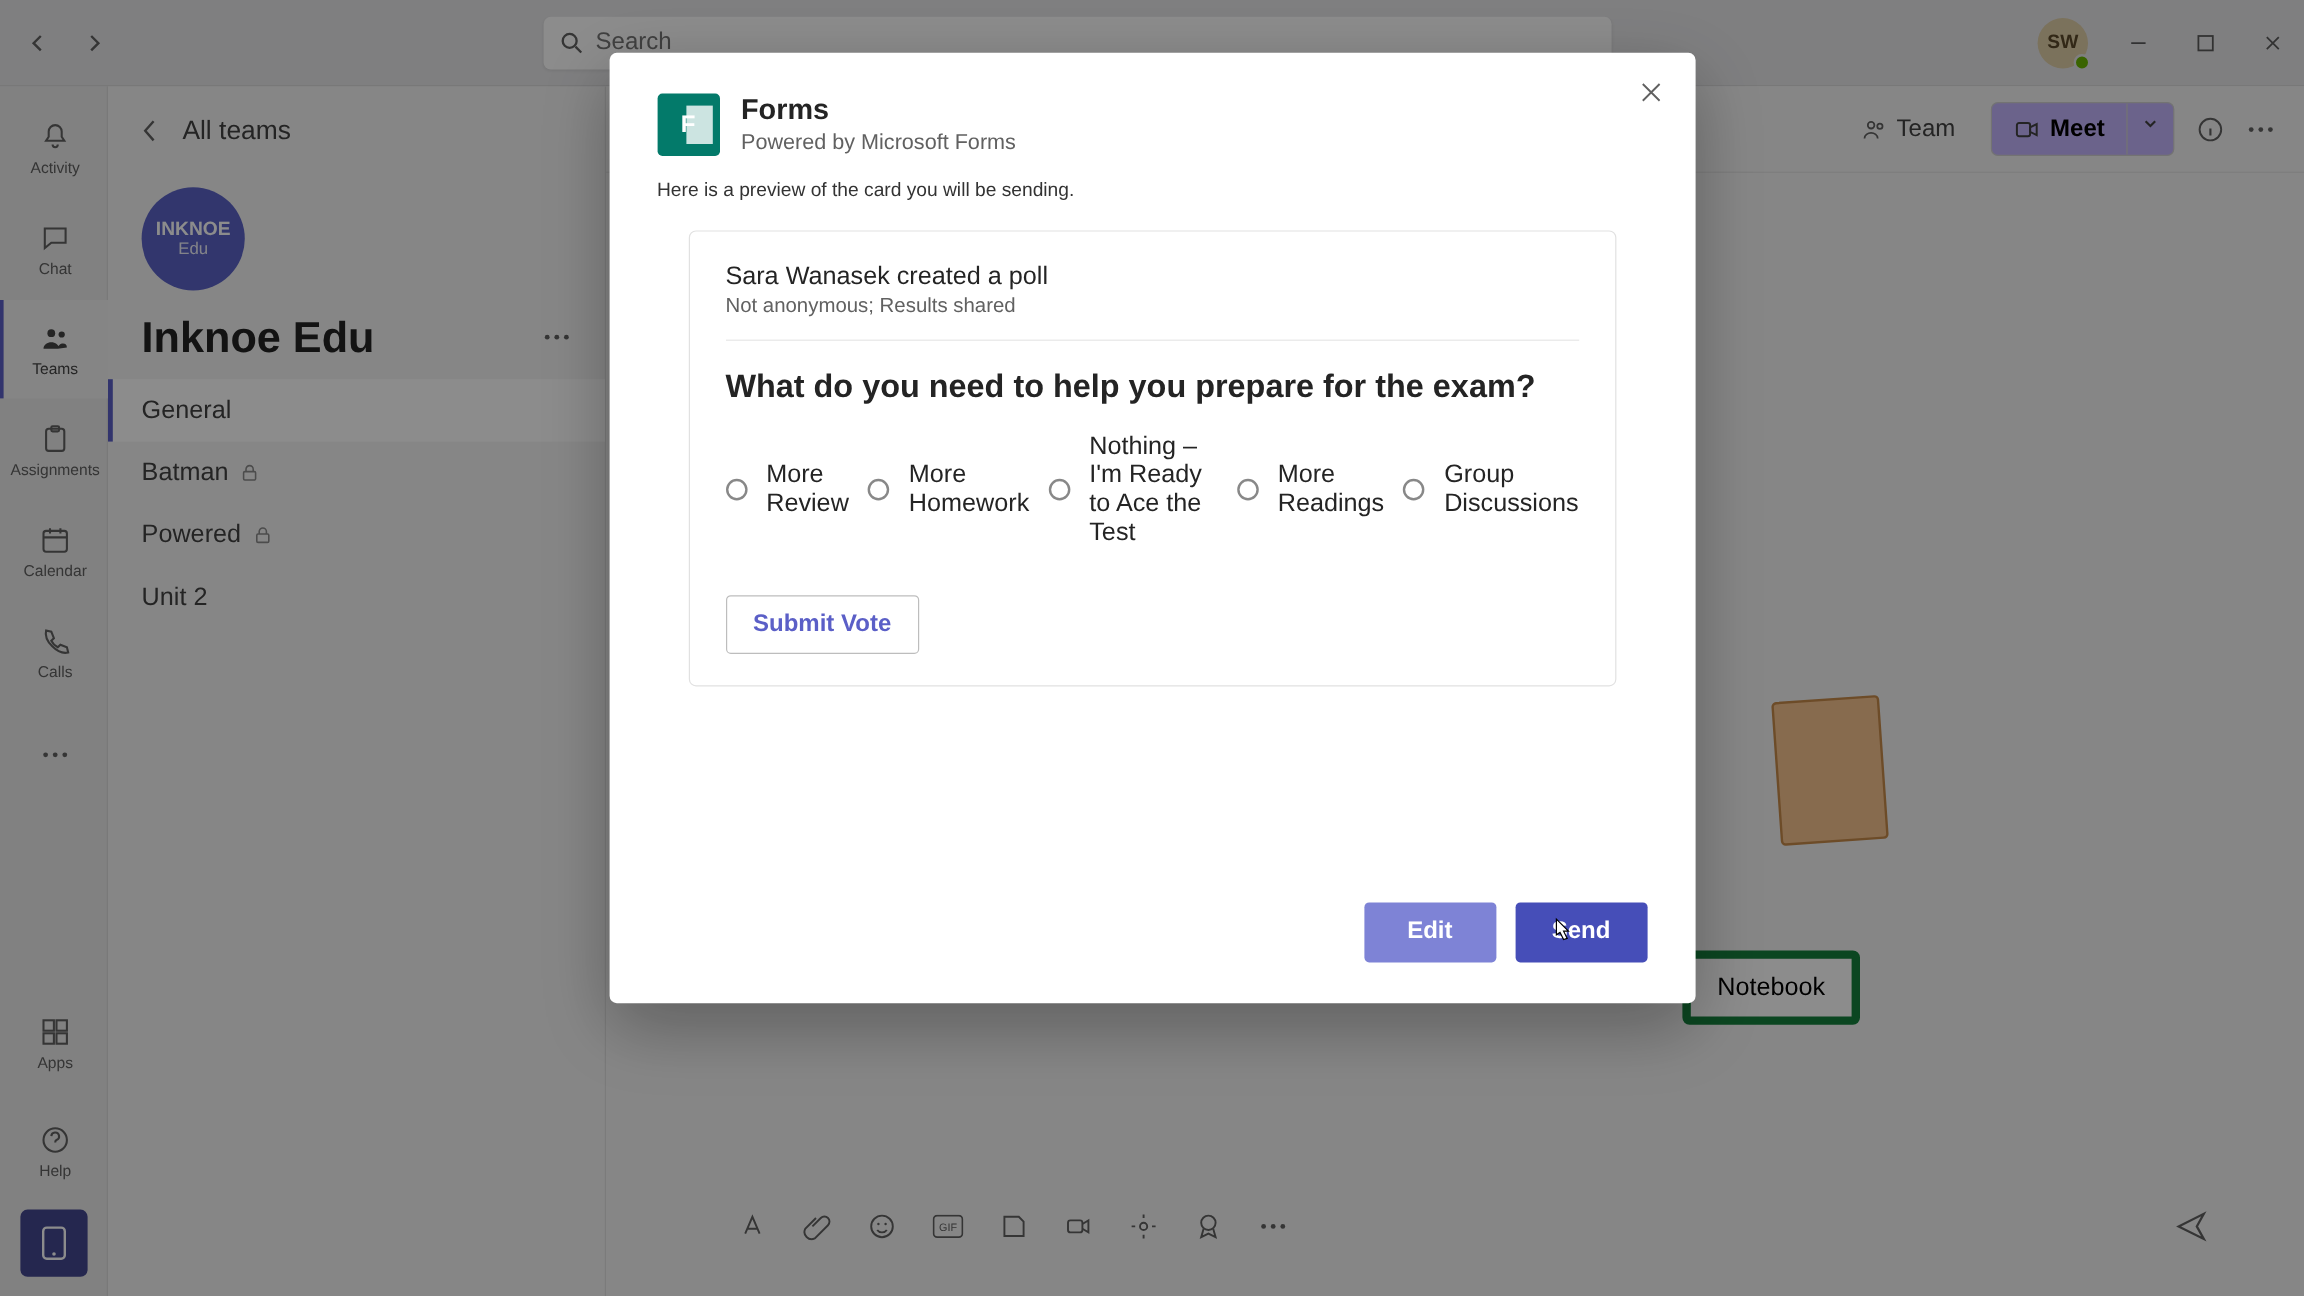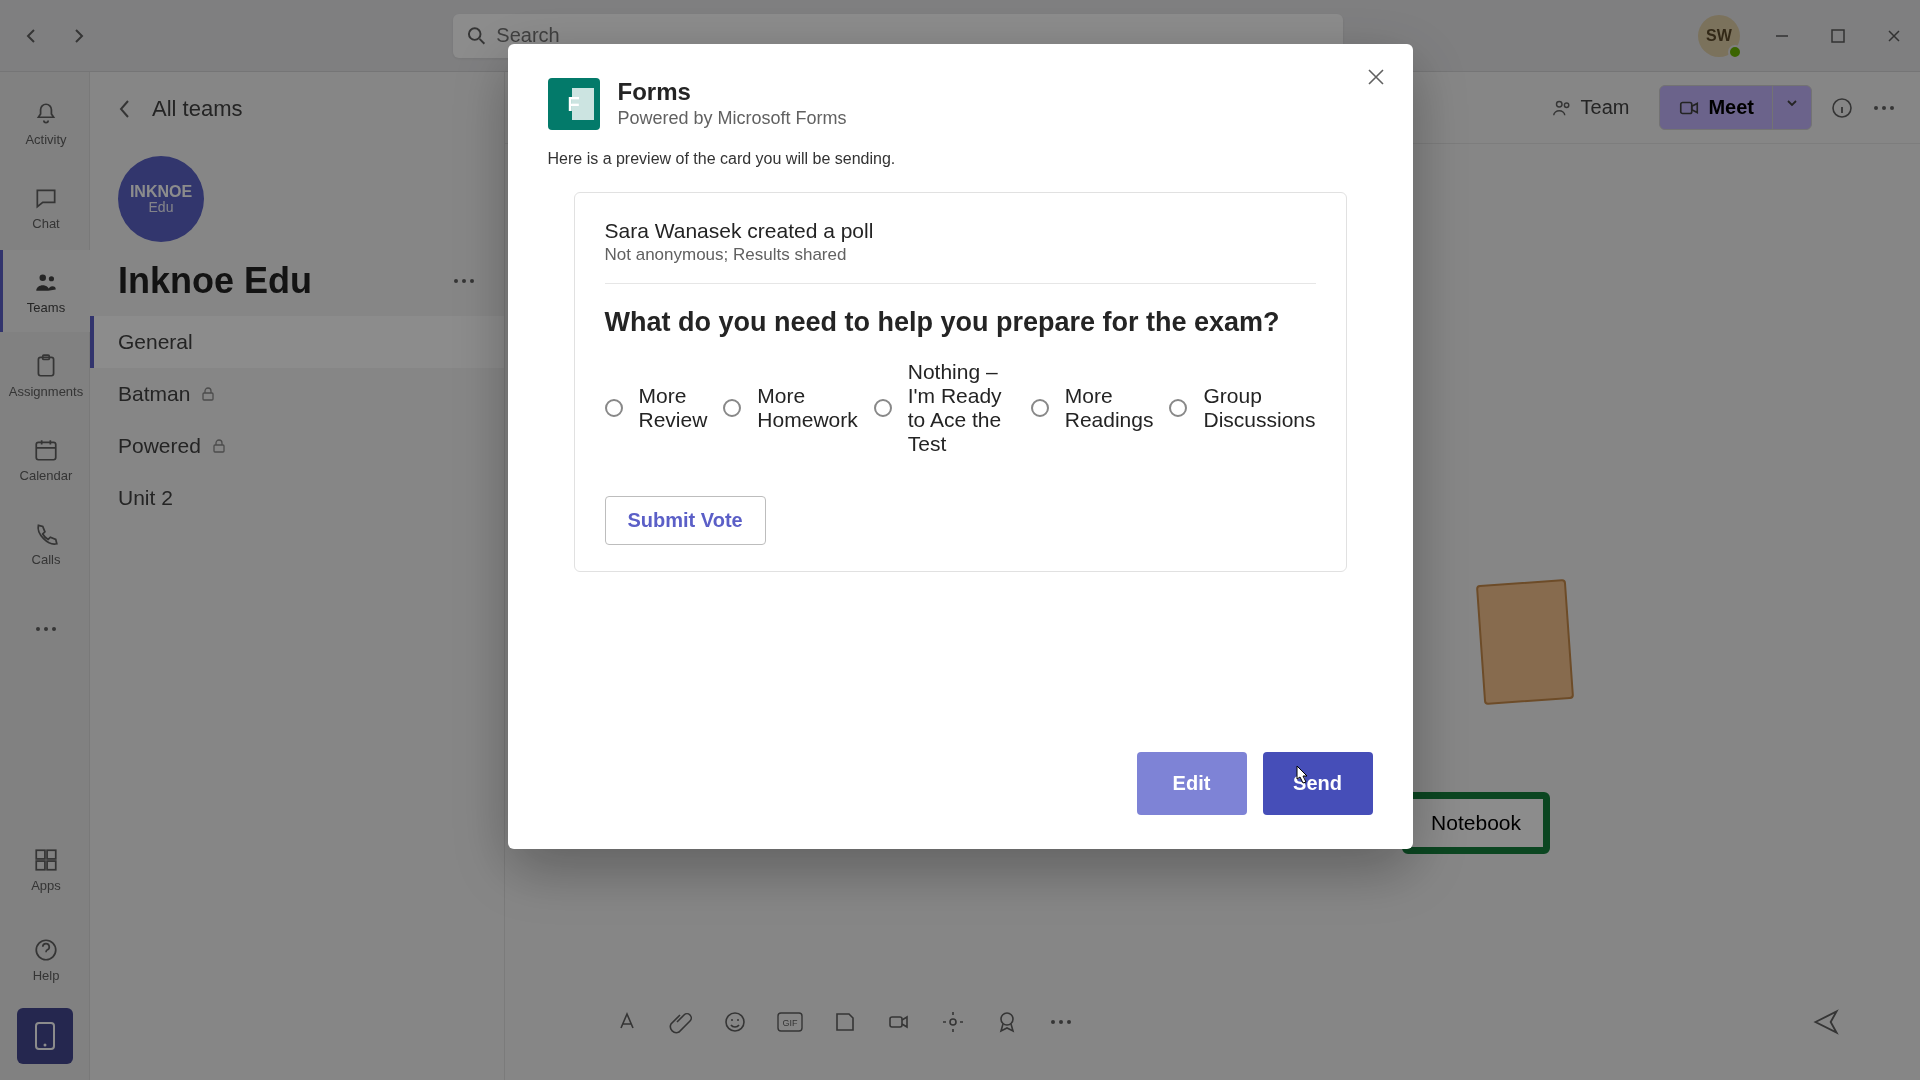--- a/index.html
+++ b/index.html
@@ -67,21 +67,21 @@
 .card { border:1px solid #e1e1e1; border-radius:6px; padding:26px 30px; margin:0 26px; }
 .card-author { font-size:21px; color:#242424; }
 .card-meta { font-size:17px; color:#616161; margin-top:2px; }
 .divider { height:1px; background:#e6e6e6; margin:18px 0 22px; }
 .question { font-size:27px; font-weight:700; color:#242424; line-height:1.25; margin-bottom:20px; }
 .options { display:flex; flex-direction:row; gap:16px; margin-bottom:40px; }
 .option { display:flex; align-items:center; gap:16px; font-size:21px; color:#242424; }
 .radio { width:18px; height:18px; border:2px solid #888; border-radius:50%; flex-shrink:0; }
 .submit { border:1px solid #bdbdbd; background:#fff; color:#5b5fc7; font-size:20px; font-weight:600; padding:12px 22px; border-radius:4px; cursor:pointer; }
 .m-actions { display:flex; justify-content:flex-end; gap:16px; margin-top:180px; }
-.btn { min-width:110px; height:63px; border:none; border-radius:4px; font-size:20px; font-weight:600; color:#fff; cursor:pointer; display:flex; align-items:center; justify-content:center; position:relative; }
+.btn { min-width:110px; height:50px; border:none; border-radius:4px; font-size:20px; font-weight:600; color:#fff; cursor:pointer; display:flex; align-items:center; justify-content:center; position:relative; }
 .btn.edit { background:#7e83d6; }
 .btn.send { background:#464eb8; }
 .cursor-ptr { position:absolute; left:26px; top:12px; pointer-events:none; }
 
 svg { display:block; }
 </style>
 </head>
 <body>
 
 <div class="scale-wrap">

